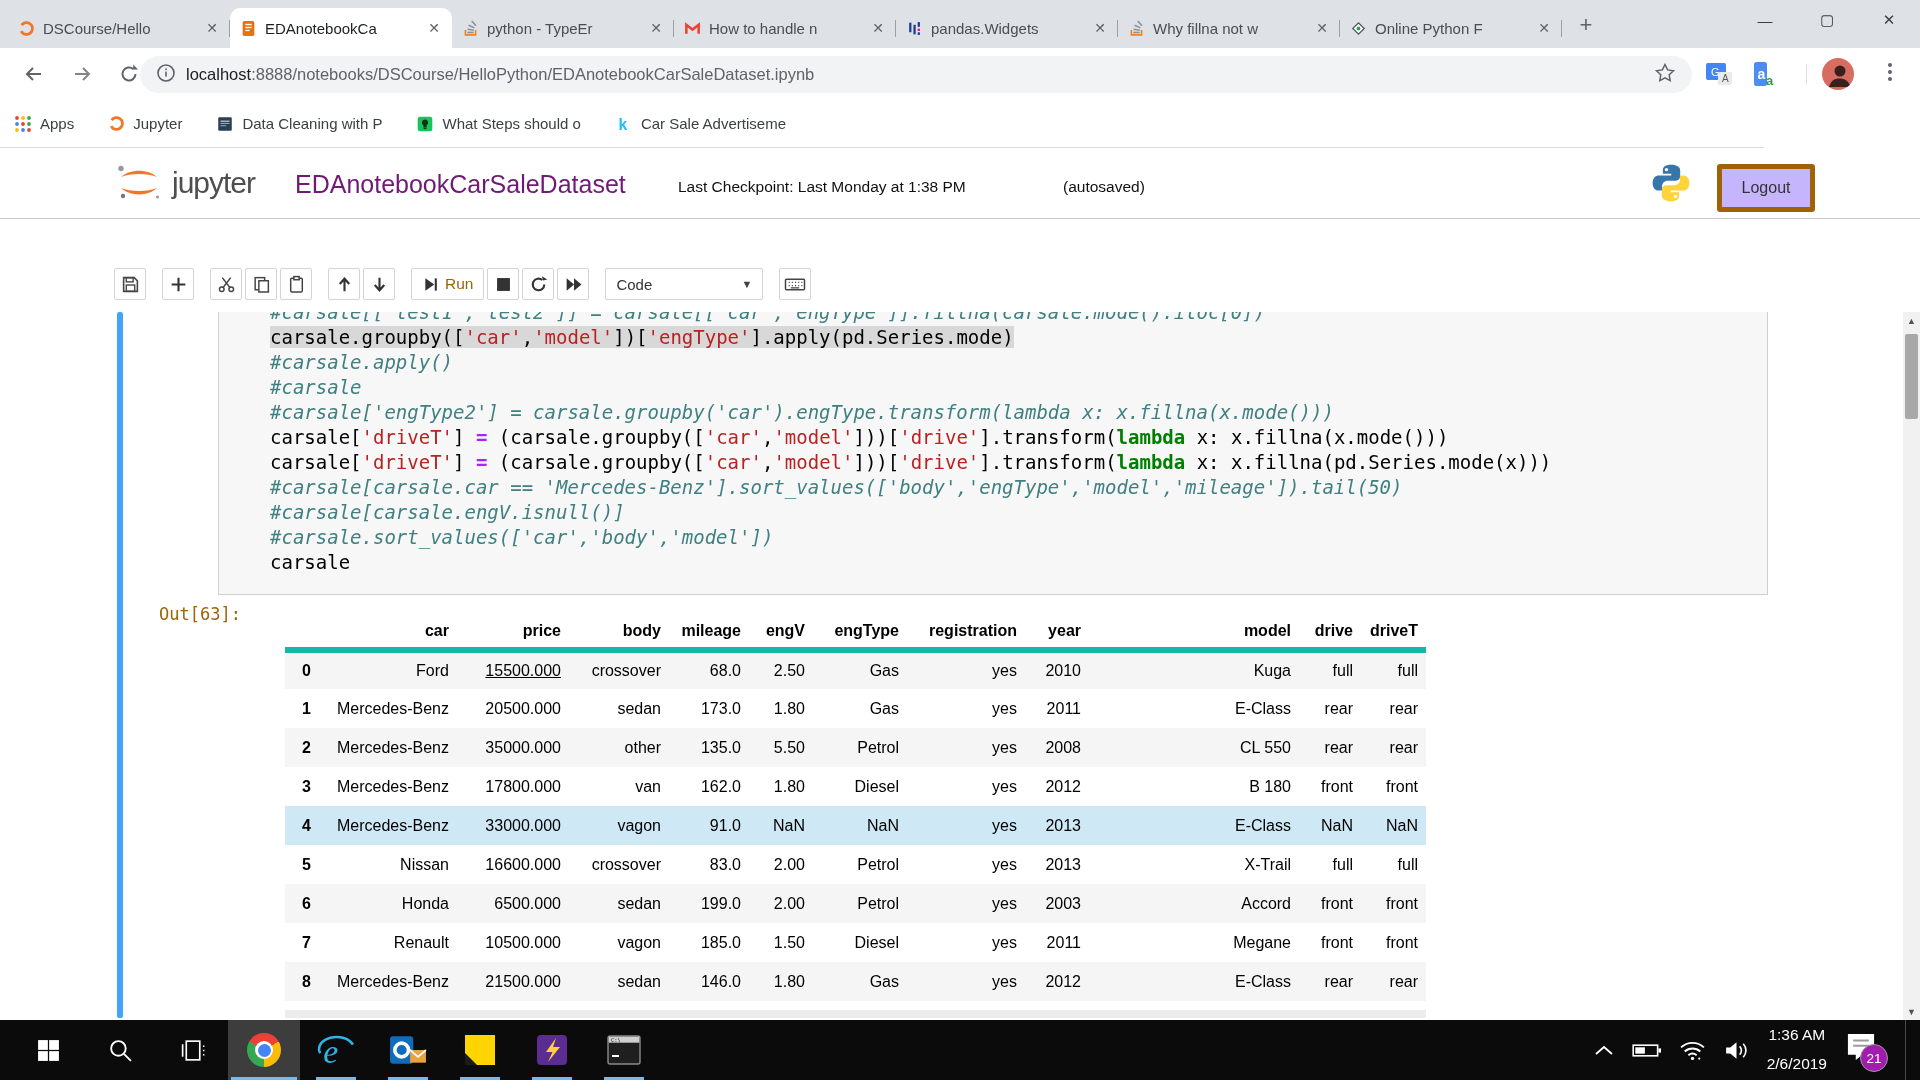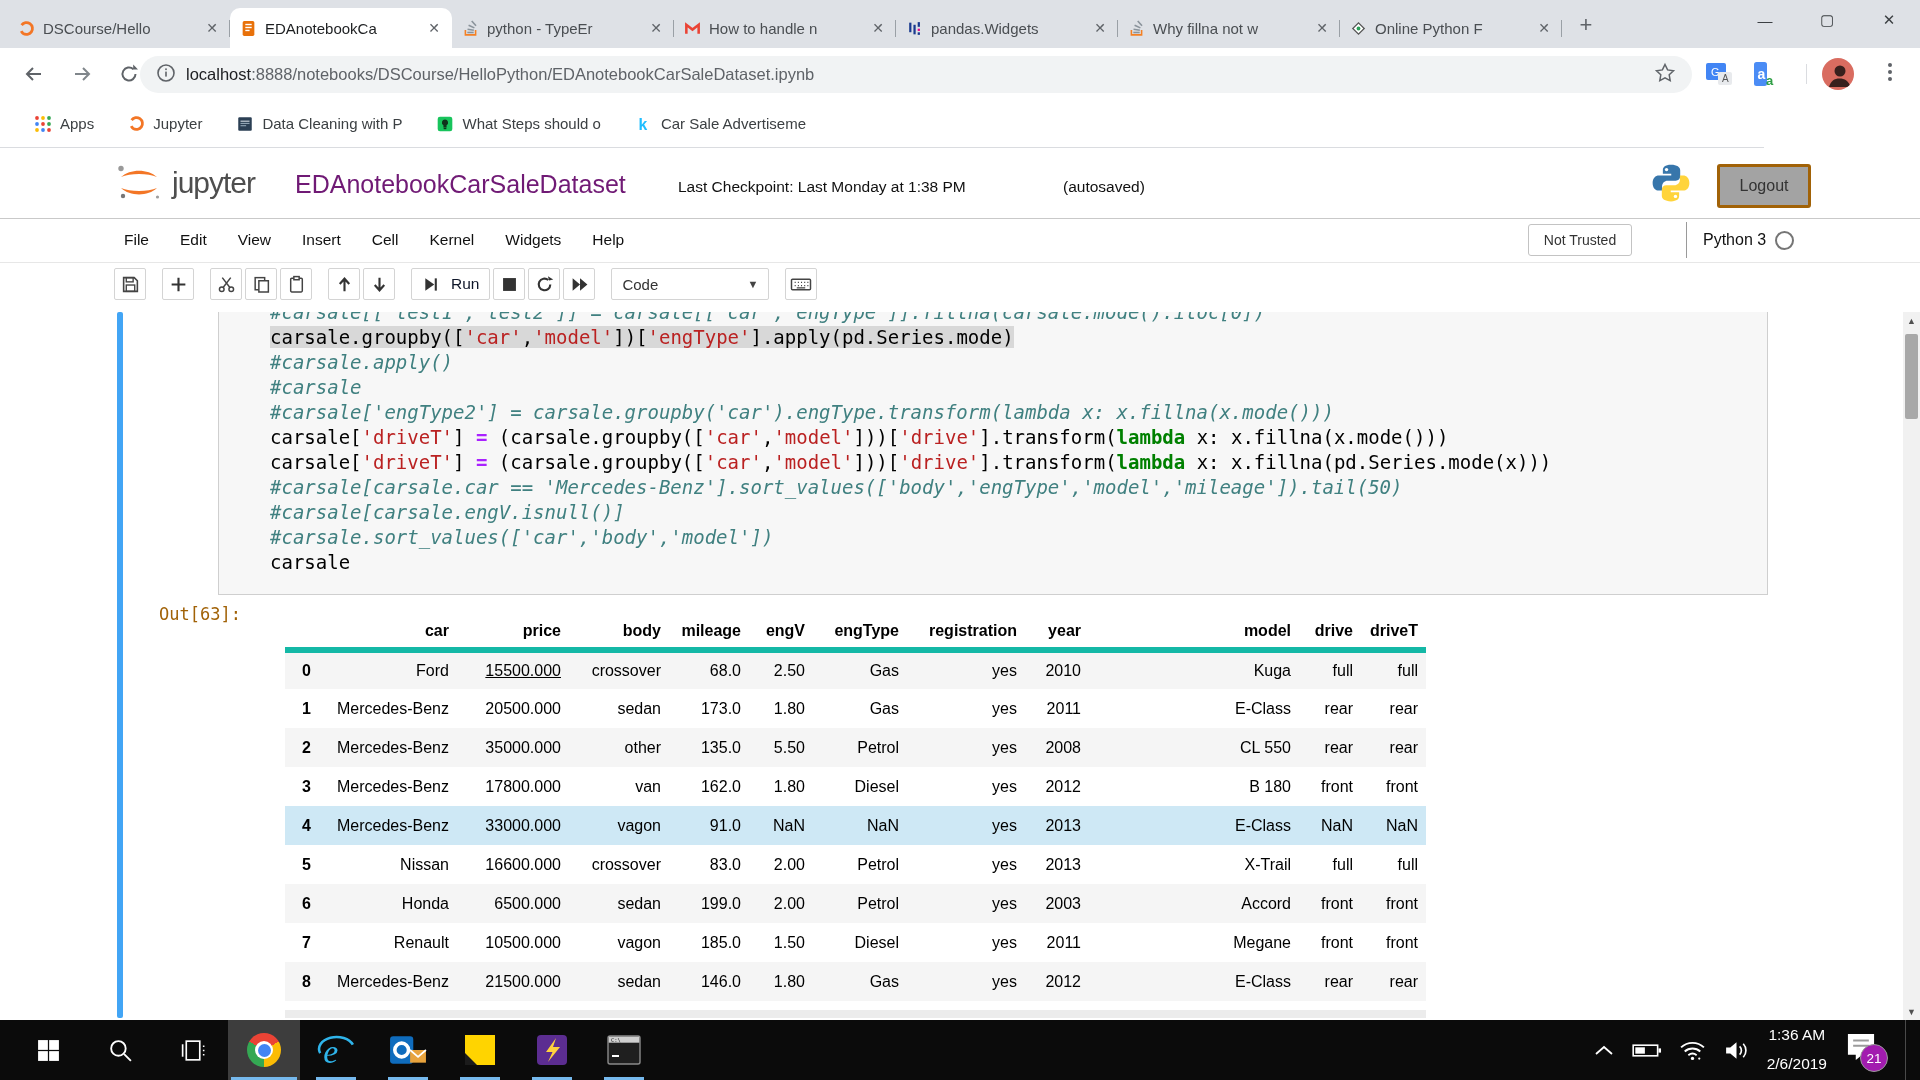--- a/index.html
+++ b/index.html
@@ -26,51 +26,51 @@
   .navico{position:absolute;top:14px;}
   .pill{position:absolute;left:140px;top:8px;width:1552px;height:37px;background:#f1f3f4;border-radius:19px;
         display:flex;align-items:center;padding:0 16px;box-sizing:border-box;}
   .url{font-size:16.5px;margin-left:10px;white-space:nowrap;overflow:hidden;}
   .url .host{color:#202124;}
   .url .rest{color:#5f6368;}
   .pill .star{margin-left:auto;}
 
   
   #bmbar{position:absolute;left:0;top:100px;width:1764px;height:48px;background:#fff;
-         border-bottom:1px solid #dadce0;display:flex;align-items:center;padding-left:34px;box-sizing:border-box;}
+         border-bottom:1px solid #dadce0;display:flex;align-items:center;padding-left:14px;box-sizing:border-box;}
   .bm{display:flex;align-items:center;margin-right:34px;color:#3c4043;font-size:15px;white-space:nowrap;}
   .bm .bico{margin-right:8px;display:flex;align-items:center;}
 
   
   #page{position:absolute;left:0;top:148px;width:1920px;height:872px;background:#fff;}
 
   #nbheader{position:absolute;left:0;top:0;width:1920px;height:70px;border-bottom:1px solid #c9c9c9;}
   #jlogo{position:absolute;left:112px;top:14px;}
   #brand{position:absolute;left:172px;top:18px;font-size:30px;color:#4e4e4e;letter-spacing:-1px;}
   #nbtitle{position:absolute;left:295px;top:22px;font-size:25px;color:#701a75;}
   #checkpoint{position:absolute;left:678px;top:30px;font-size:15.5px;color:#111;}
   #autosaved{position:absolute;left:1063px;top:30px;font-size:15.5px;color:#111;}
   #pylogo{position:absolute;left:1650px;top:14px;}
-  #logout{position:absolute;left:1717px;top:16px;width:88px;height:38px;border:3px solid #a16207;border-radius:3px;
-          background:#a3a3a3;display:flex;align-items:center;justify-content:center;font-size:16px;color:#333;}
+  #logout{position:absolute;left:1717px;top:16px;width:88px;height:38px;border:5px solid #a16207;border-radius:3px;
+          background:#c4b5fd;display:flex;align-items:center;justify-content:center;font-size:16px;color:#333;}
 
   #menubar{position:absolute;left:0;top:70px;width:1920px;height:44px;border-bottom:1px solid #e7e7e7;}
   #menuitems{position:absolute;left:124px;top:0;height:44px;display:flex;gap:31px;align-items:center;
              font-size:15.5px;color:#111;}
   #nottrusted{position:absolute;left:1528px;top:6px;width:102px;height:30px;border:1px solid #c3c3c3;border-radius:3px;
               display:flex;align-items:center;justify-content:center;font-size:14px;color:#333;}
   #kernelind{position:absolute;left:1686px;top:4px;height:36px;display:flex;align-items:center;
              border-left:1.5px solid #9a9a9a;padding-left:16px;font-size:16px;color:#111;}
   #kcircle{width:15px;height:15px;border:2px solid #757575;border-radius:50%;margin-left:9px;}
 
   #toolbar{position:absolute;left:114px;top:120px;display:flex;align-items:center;}
   .tgroup{display:flex;margin-right:16px;gap:3px;}
   .tbtn{min-width:32px;height:32px;background:#fff;border:1px solid #d4d4d4;border-radius:2px;
         display:flex;align-items:center;justify-content:center;box-sizing:border-box;}
-  .tbtn.runbtn{padding:0 10px;gap:12px;font-size:15.5px;color:#0f172a;}
+  .tbtn.runbtn{padding:0 10px;gap:6px;font-size:15.5px;color:#a16207;}
   #celltype{width:158px;height:32px;background:#fff;border:1px solid #d4d4d4;border-radius:2px;
             display:flex;align-items:center;justify-content:space-between;padding:0 10px;box-sizing:border-box;
             font-size:15px;color:#333;margin-right:16px;}
   #celltype .car{font-size:11px;color:#444;}
 
   
   #cellbar{position:absolute;left:117px;top:164px;width:6px;height:706px;background:#42a5f5;border-radius:2px;}
   #cellinput{position:absolute;left:218px;top:164px;width:1550px;height:283px;background:#f7f7f7;
              border:1px solid #cfcfcf;border-top:none;box-sizing:border-box;overflow:hidden;}
   #code{position:absolute;left:51px;top:-12px;font-family:"DejaVu Sans Mono",monospace;font-size:19px;
@@ -352,37 +352,20 @@
       <span id="pylogo">
         <svg width="42" height="42" viewBox="0 0 32 32">
           <path d="M16 2c-4.6 0-6.2 1.8-6.2 4.2V9h6.4v1.2H6.8c-2.6 0-4.8 1.9-4.8 5.8s2.2 5.8 4.8 5.8h2.4v-3.4c0-2.3 1.9-4.2 4.2-4.2h6.2c2 0 3.4-1.5 3.4-3.4V6.2C23 3.8 20.6 2 16 2z" fill="#3776ab"></path>
           <path d="M16 30c4.6 0 6.2-1.8 6.2-4.2V23h-6.4v-1.2h9.4c2.6 0 4.8-1.9 4.8-5.8s-2.2-5.8-4.8-5.8h-2.4v3.4c0 2.3-1.9 4.2-4.2 4.2h-6.2c-2 0-3.4 1.5-3.4 3.4v4.6C9 28.2 11.4 30 16 30z" fill="#ffd43b"></path>
           <circle cx="12.6" cy="5.8" r="1.3" fill="#fff"></circle>
             <circle cx="19.4" cy="26.2" r="1.3" fill="#fff"></circle>
         </svg></span>
       <div id="logout">Logout</div>
     </div>
 
-    <div id="menubar">
-      <div id="menuitems">
-          <span>File</span>
-          <span>Edit</span>
-          <span>View</span>
-          <span>Insert</span>
-          <span>Cell</span>
-          <span>Kernel</span>
-          <span>Widgets</span>
-          <span>Help</span>
-        </div>
-      <div id="nottrusted">Not Trusted</div>
-      <div id="kernelind">
-        <span>Python 3</span>
-        <span id="kcircle"></span>
-      </div>
-    </div>
 
     <div id="toolbar">
         <div class="tgroup">
           <div class="tbtn">
             <span style="display: flex;">
               <svg width="19" height="19" viewBox="0 0 18 18">
                 <path d="M2.5 2.5h10l3 3v10h-13z" fill="none" stroke="#444" stroke-width="1.5"></path>
                 <rect x="5" y="9.5" width="8" height="6" fill="none" stroke="#444" stroke-width="1.3"></rect>
                 <rect x="5" y="2.5" width="6.5" height="4" fill="none" stroke="#444" stroke-width="1.3"></rect>
               </svg>

